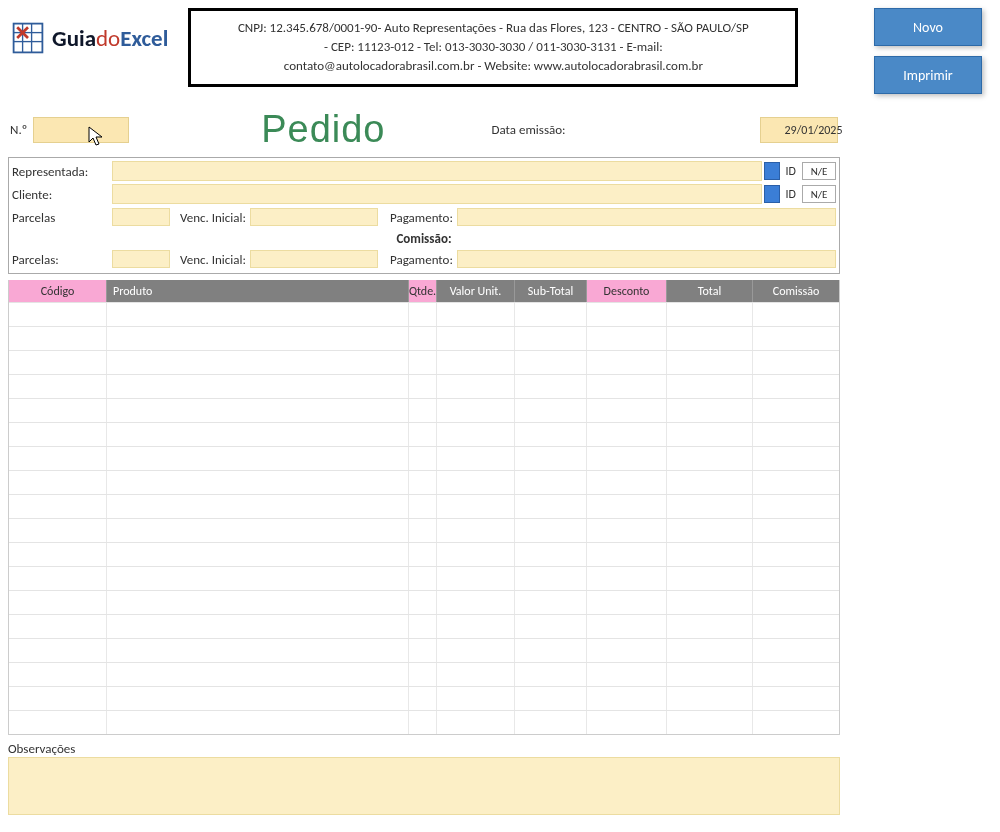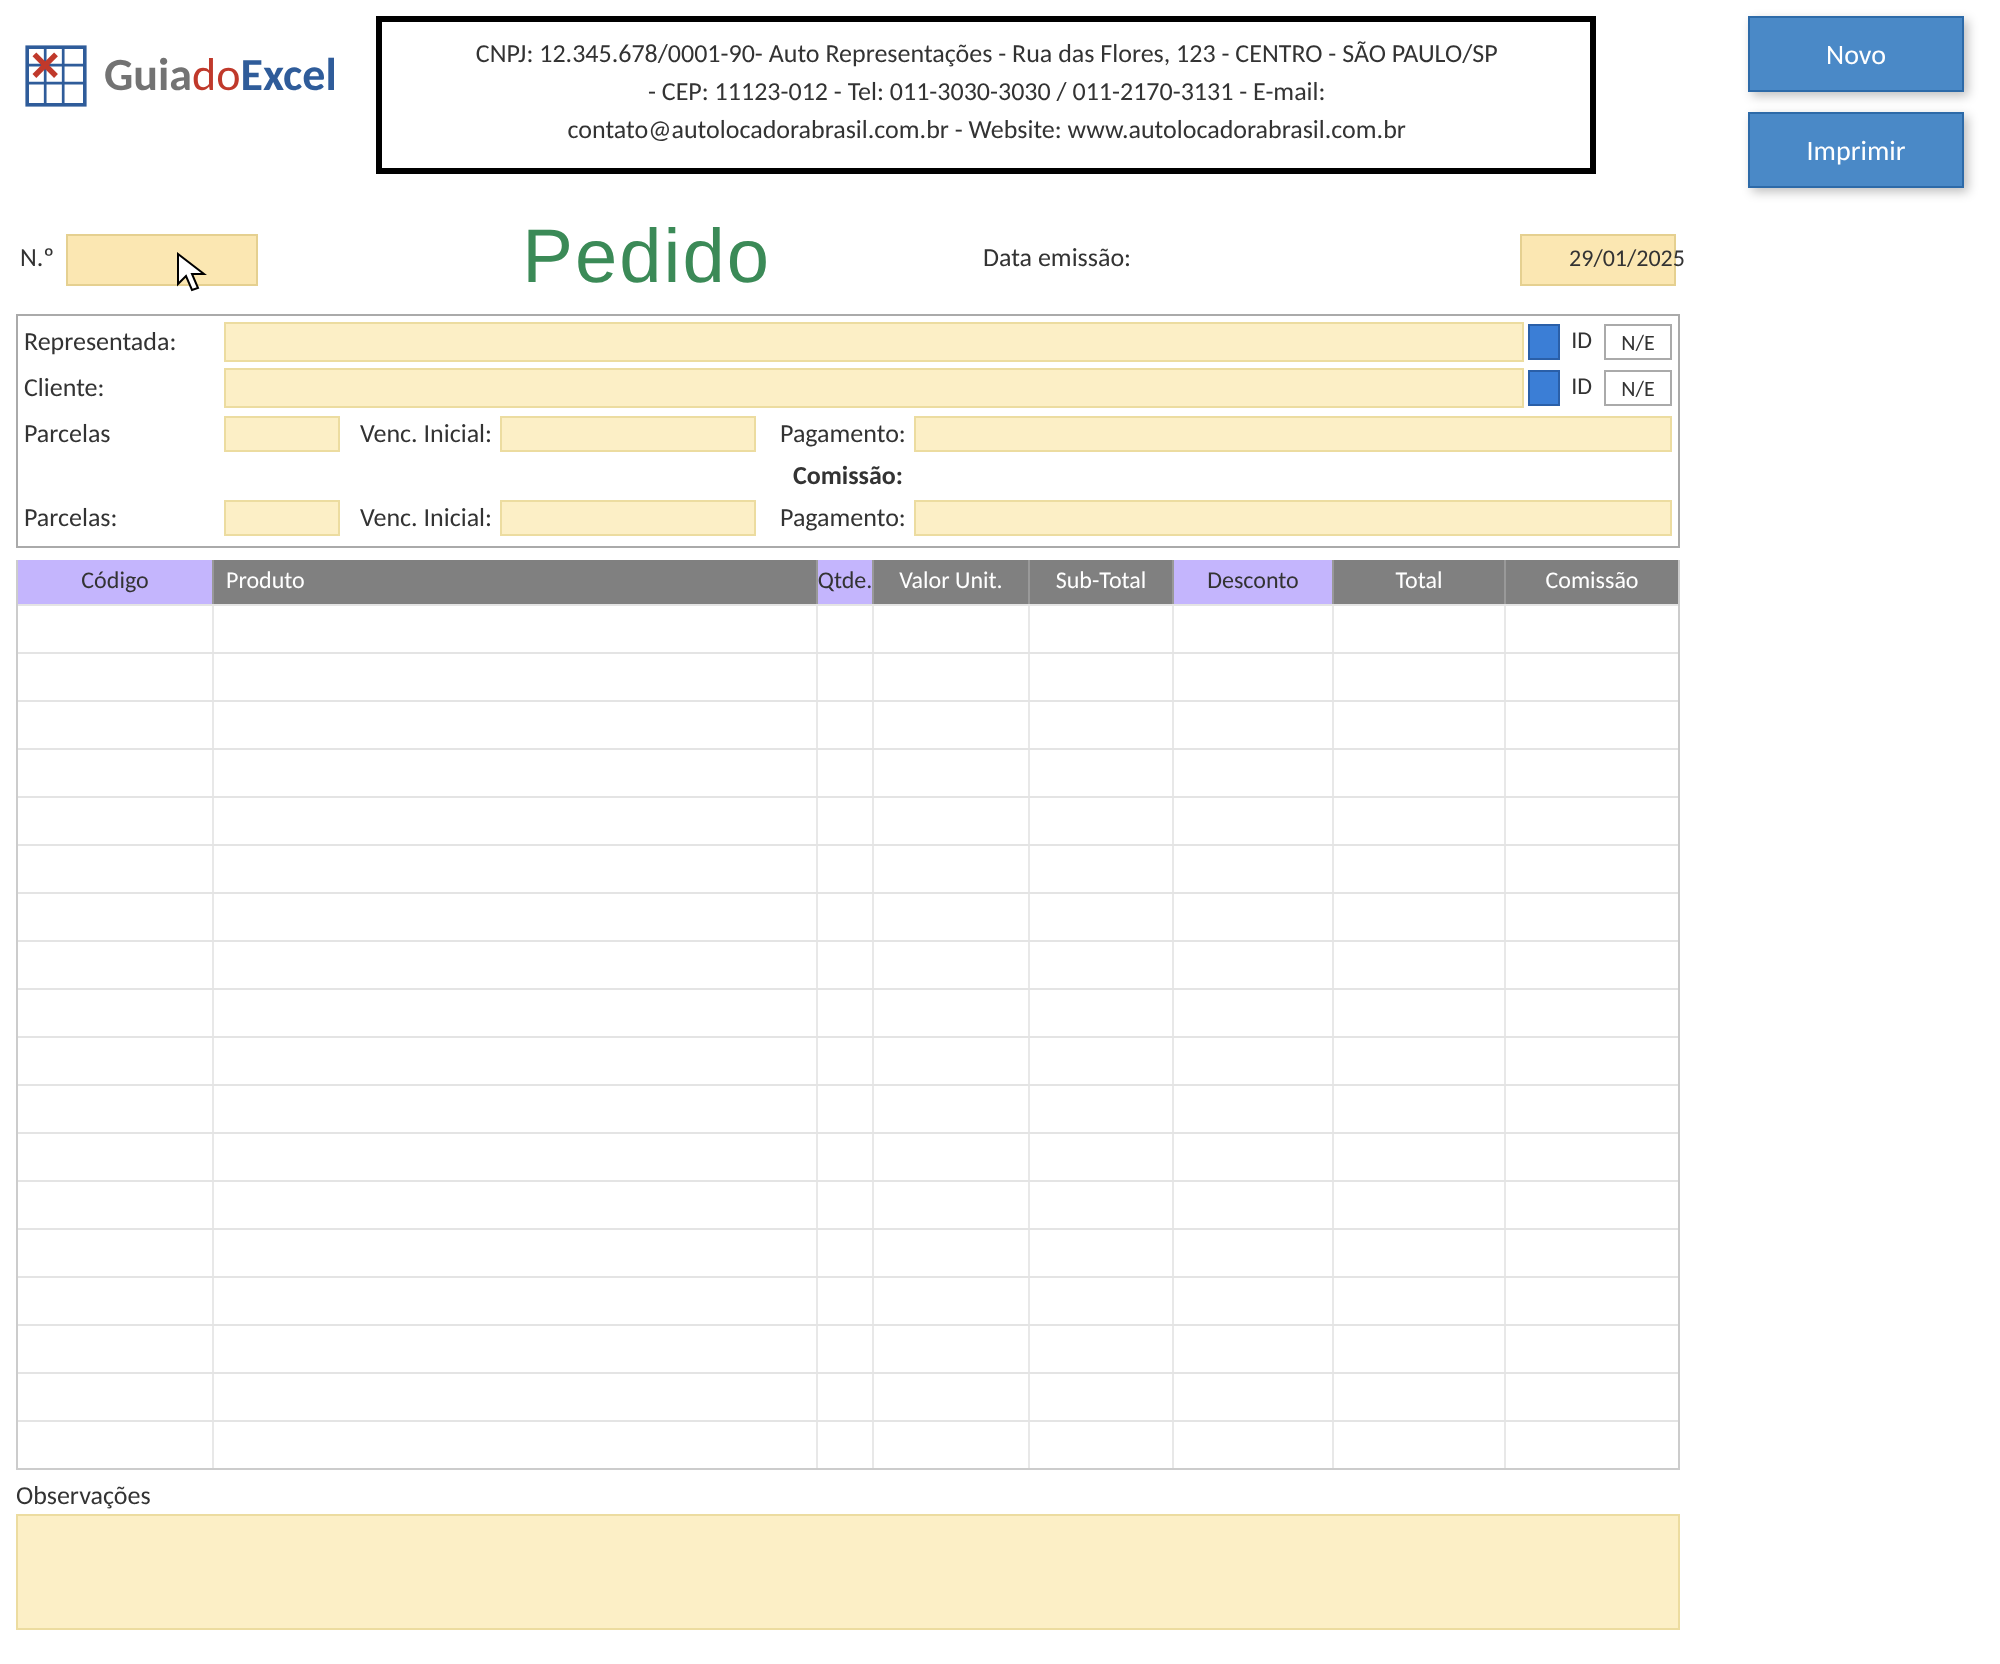--- a/index.html
+++ b/index.html
@@ -5,21 +5,21 @@
 * { box-sizing: border-box; margin: 0; padding: 0; }
 body { font-family: Calibri, Arial, sans-serif; font-size: 13px; background: #fff; color: #333; }
 
 .page { width: 1000px; height: 832px; position: relative; }
 
 
 .top-row { display: flex; align-items: flex-start; padding: 8px 10px 0 10px; }
 .logo { display: flex; align-items: center; gap: 6px; padding-top: 12px; }
 .logo-icon { width: 36px; height: 36px; }
 .logo-text { font-size: 23px; font-weight: bold; }
-.logo-guia { color: #737373; text-align: right; }
+.logo-guia { color: #0f172a; text-align: right; }
 .logo-do { color: #C0392B; font-weight: normal; }
 .logo-excel { color: #2F5C9A; }
 
 .company-box { margin-left: 20px; border: 3px solid #000000; padding: 8px 18px; flex: 1; text-align: center; line-height: 1.45; font-size: 13px; max-width: 610px; }
 
 .buttons { display: flex; flex-direction: column; gap: 10px; margin-left: auto; padding-right: 8px; }
 .btn { width: 108px; height: 38px; background: #4A89C7; border: 1px solid #2d6aa8; color: #fff; font-size: 14px; display: flex; align-items: center; justify-content: center; cursor: pointer; box-shadow: 2px 2px 5px rgba(0,0,0,0.25); }
 
 
 .title-row { display: flex; align-items: center; padding: 14px 10px 6px 10px; gap: 6px; }
@@ -40,21 +40,21 @@
 .small-yellow { width: 58px; height: 18px; background: #FCEFC6; border: 1px solid #ecdca0; margin-right: 10px; }
 .mid-label { font-size: 13px; margin-right: 4px; }
 .mid-yellow { width: 128px; height: 18px; background: #FCEFC6; border: 1px solid #ecdca0; margin-right: 12px; }
 .wide-yellow2 { flex: 1; height: 18px; background: #FCEFC6; border: 1px solid #ecdca0; }
 .comissao-row { text-align: center; font-weight: bold; font-size: 13px; padding: 2px 0; }
 
 
 .tbl { margin: 6px 160px 0 8px; border: 1px solid #ccc; border-top: none; }
 .thead { display: flex; }
 .th { background: #808080; color: #fff; font-size: 12px; display: flex; align-items: center; justify-content: center; height: 22px; border-right: 1px solid #999; }
-.th.light { background: #c4b5fd; color: #333; }
+.th.light { background: #f9a8d4; color: #333; }
 .th.left { justify-content: flex-start; padding-left: 6px; }
 .c-codigo { width: 98px; }
 .c-produto { flex: 1; }
 .c-qtde { width: 28px; }
 .c-vunit { width: 78px; }
 .c-subtotal { width: 72px; }
 .c-desc { width: 80px; }
 .c-total { width: 86px; }
 .c-comiss { width: 86px; border-right: none; }
 
@@ -86,21 +86,21 @@
         <line x1="8" y1="8" x2="20" y2="20" stroke="#C0392B" stroke-width="3"></line>
         <line x1="20" y1="8" x2="8" y2="20" stroke="#C0392B" stroke-width="3"></line>
       </svg>
       <span class="logo-text">
         <span class="logo-guia">Guia</span><span class="logo-do">do</span><span class="logo-excel">Excel</span>
       </span>
     </div>
 
     <div class="company-box">
       <div>CNPJ: 12.345.678/0001-90- Auto Representações - Rua das Flores, 123 - CENTRO - SÃO PAULO/SP</div>
-      <div>- CEP: 11123-012 - Tel: 011-3030-3030 / 011-2170-3131 - E-mail:</div>
+      <div>- CEP: 11123-012 - Tel: 013-3030-3030 / 011-3030-3131 - E-mail:</div>
       <div>contato@autolocadorabrasil.com.br - Website: www.autolocadorabrasil.com.br</div>
     </div>
 
     <div class="buttons">
       <div class="btn">Novo</div>
       <div class="btn">Imprimir</div>
     </div>
   </div>
 
   <div class="title-row">

